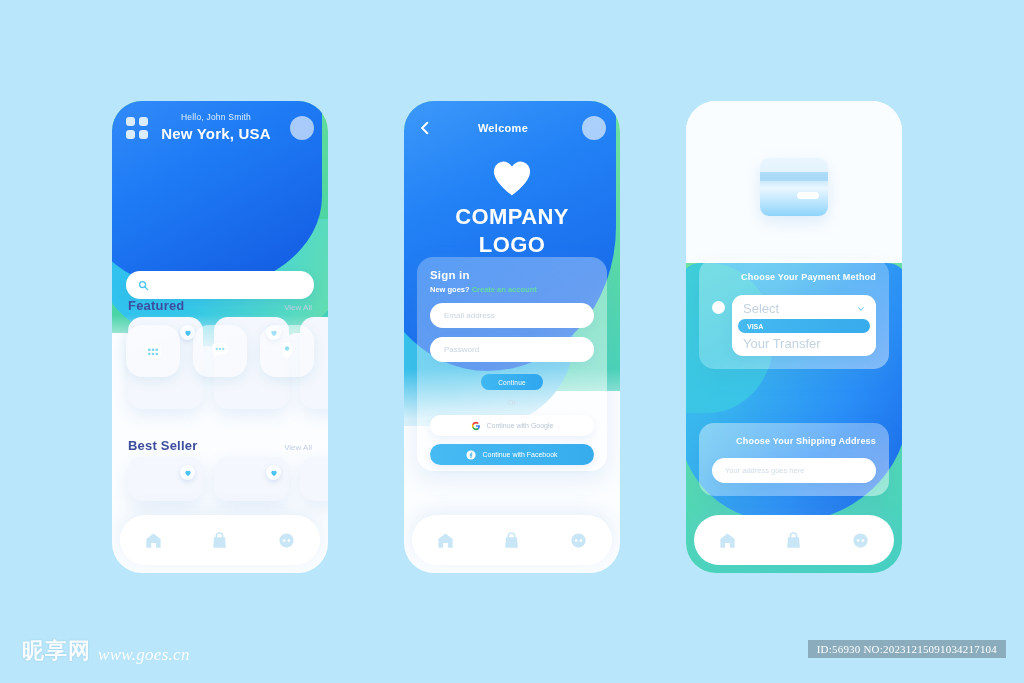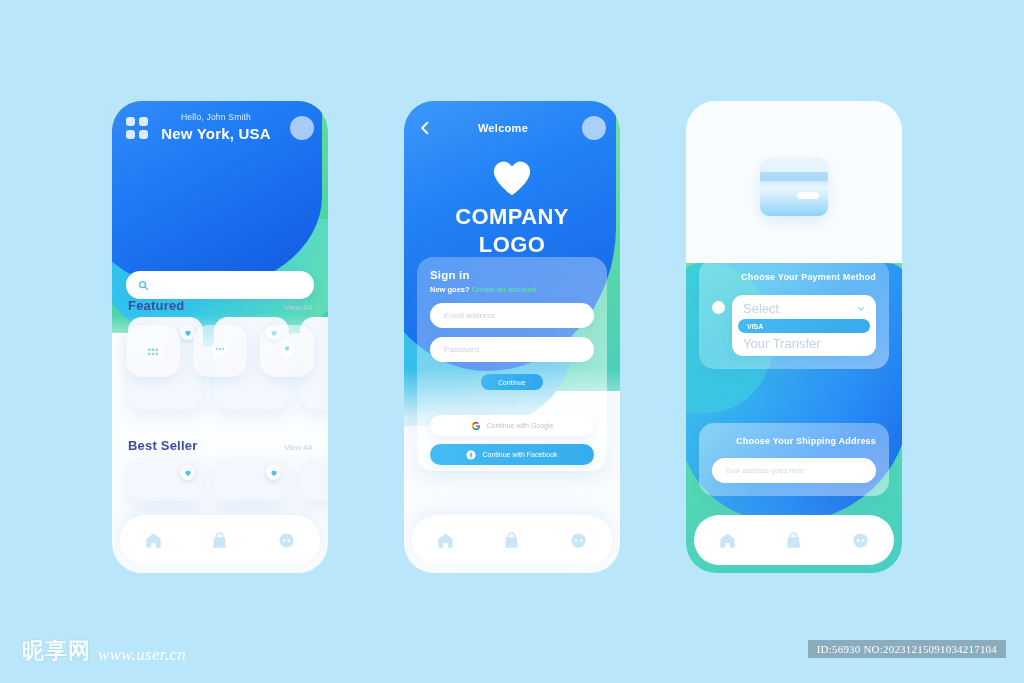--- a/index.html
+++ b/index.html
@@ -467,17 +467,17 @@
       <svg viewBox="0 0 24 24">
           <circle cx="12" cy="12" r="9"></circle>
           <circle cx="9" cy="12" r="1.6" fill="#fff"></circle>
           <circle cx="15" cy="12" r="1.6" fill="#fff"></circle>
         </svg>
     </div>
   </div>
 
   <div class="wm">
     <span class="wm-cn">昵享网</span>
-    <span class="wm-url">www.user.cn</span>
+    <span class="wm-url">www.goes.cn</span>
   </div>
   <div class="idbox">ID:56930 NO:20231215091034217104</div>
 
 </div>
 
 </body></html>

